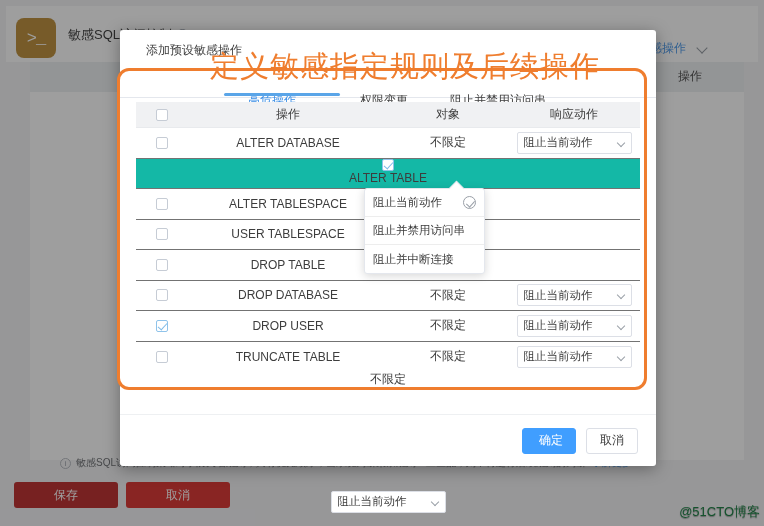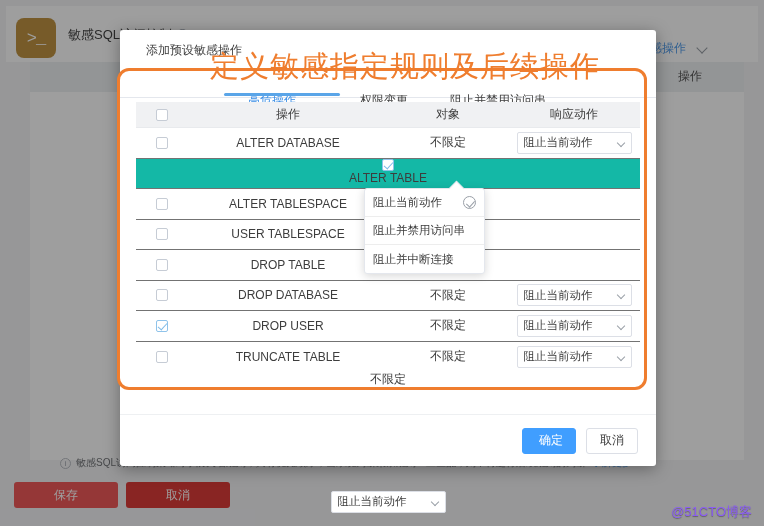--- a/index.html
+++ b/index.html
@@ -77,21 +77,21 @@
     font-size: 8px; line-height: 9px; text-align: center; margin-right: 5px;
   }
   .bg-hint .more { color: #3a8ee6; margin-left: 6px; }
   .bg-btn {
     position: absolute; bottom: 18px;
     width: 104px; height: 26px; border-radius: 3px;
     color: #ffffff; font-size: 12px;
     display: flex; align-items: center; justify-content: center;
     border: none;
   }
-  .bg-btn.save  { left: 14px;  background: #ef4444; }
+  .bg-btn.save  { left: 14px;  background: #b91c1c; }
   .bg-btn.cancel{ left: 126px; background: #d9231f; }
 
   
   .dimmer {
     position: absolute; inset: 0;
     background: rgba(40,40,40,0.45);
   }
 
   
   .modal {
@@ -248,22 +248,22 @@
     position: absolute;
     left: 117px; top: 68px;
     width: 530px; height: 322px;
     border: 3px solid #ef7d2e;
     border-radius: 12px;
     z-index: 60;
     pointer-events: none;
   }
 
   .watermark {
-    position: absolute; right: 12px; bottom: 5px;
-    font-size: 13px; color: #8b5cf6;
+    position: absolute; right: 4px; bottom: 5px;
+    font-size: 13px; color: #14532d;
     text-shadow: 0 1px 1px rgba(0,0,0,0.35);
     z-index: 70;
   }
 </style>
 </head>
 <body>
 
 <div class="bg-page">
   <div class="bg-topbar"></div>
   <div class="term-icon">

